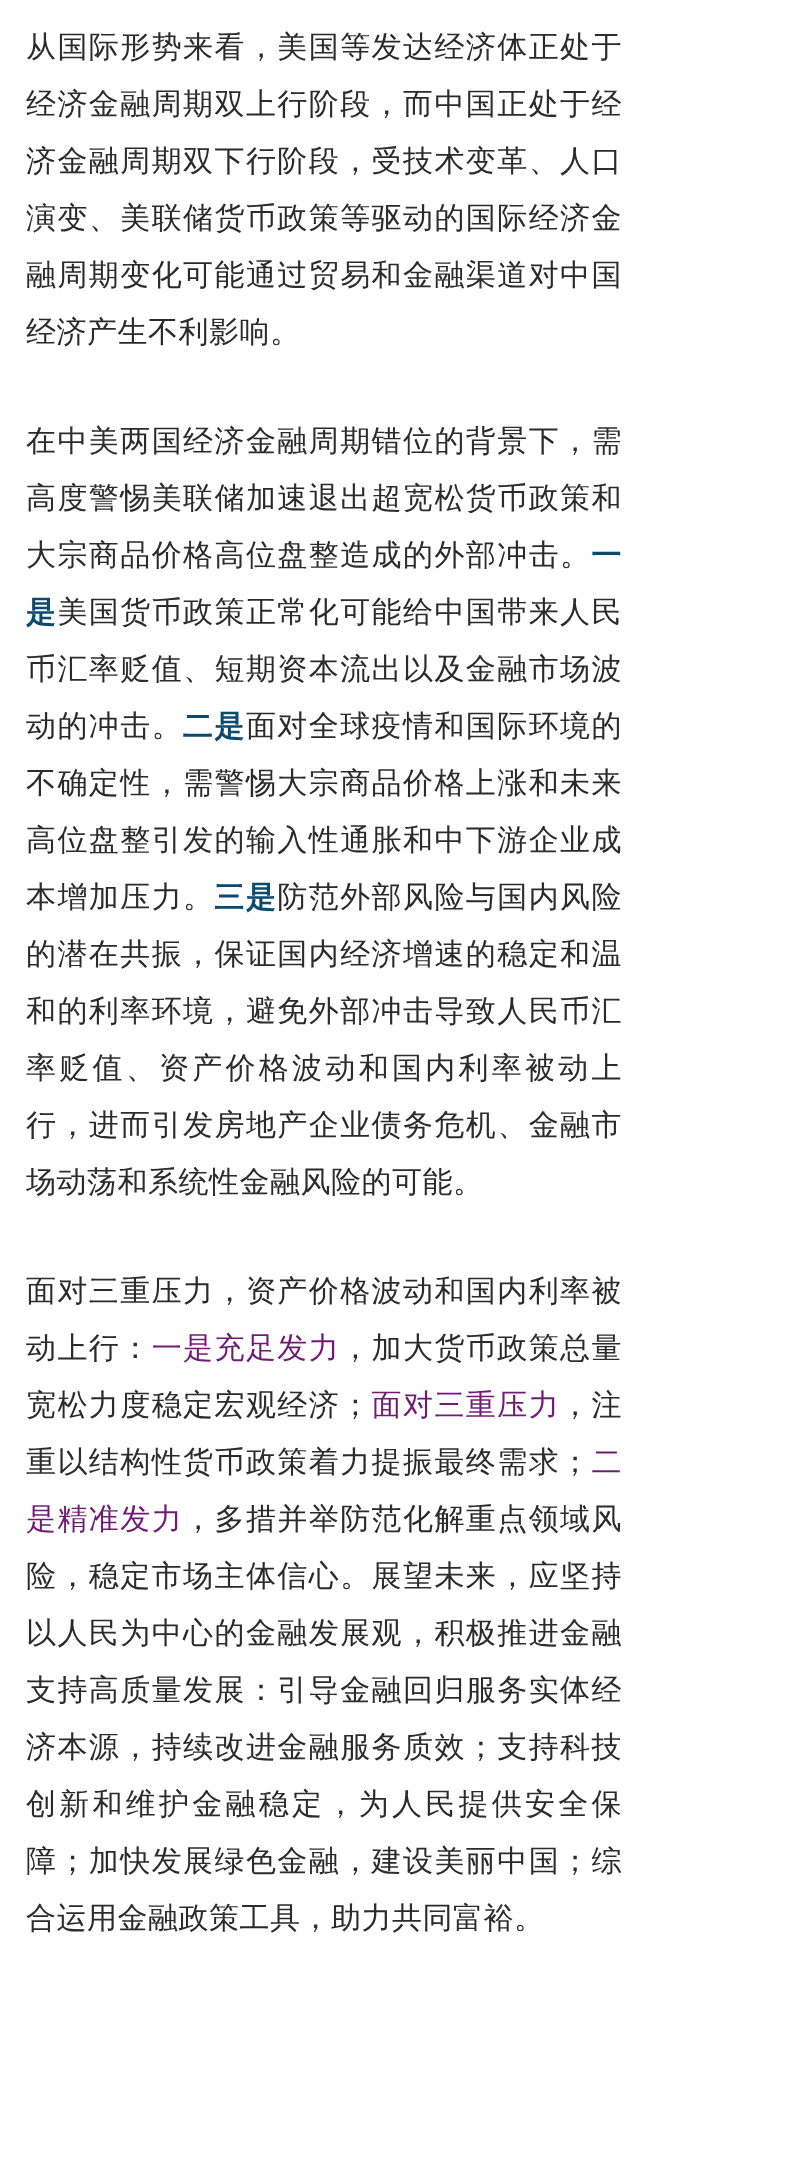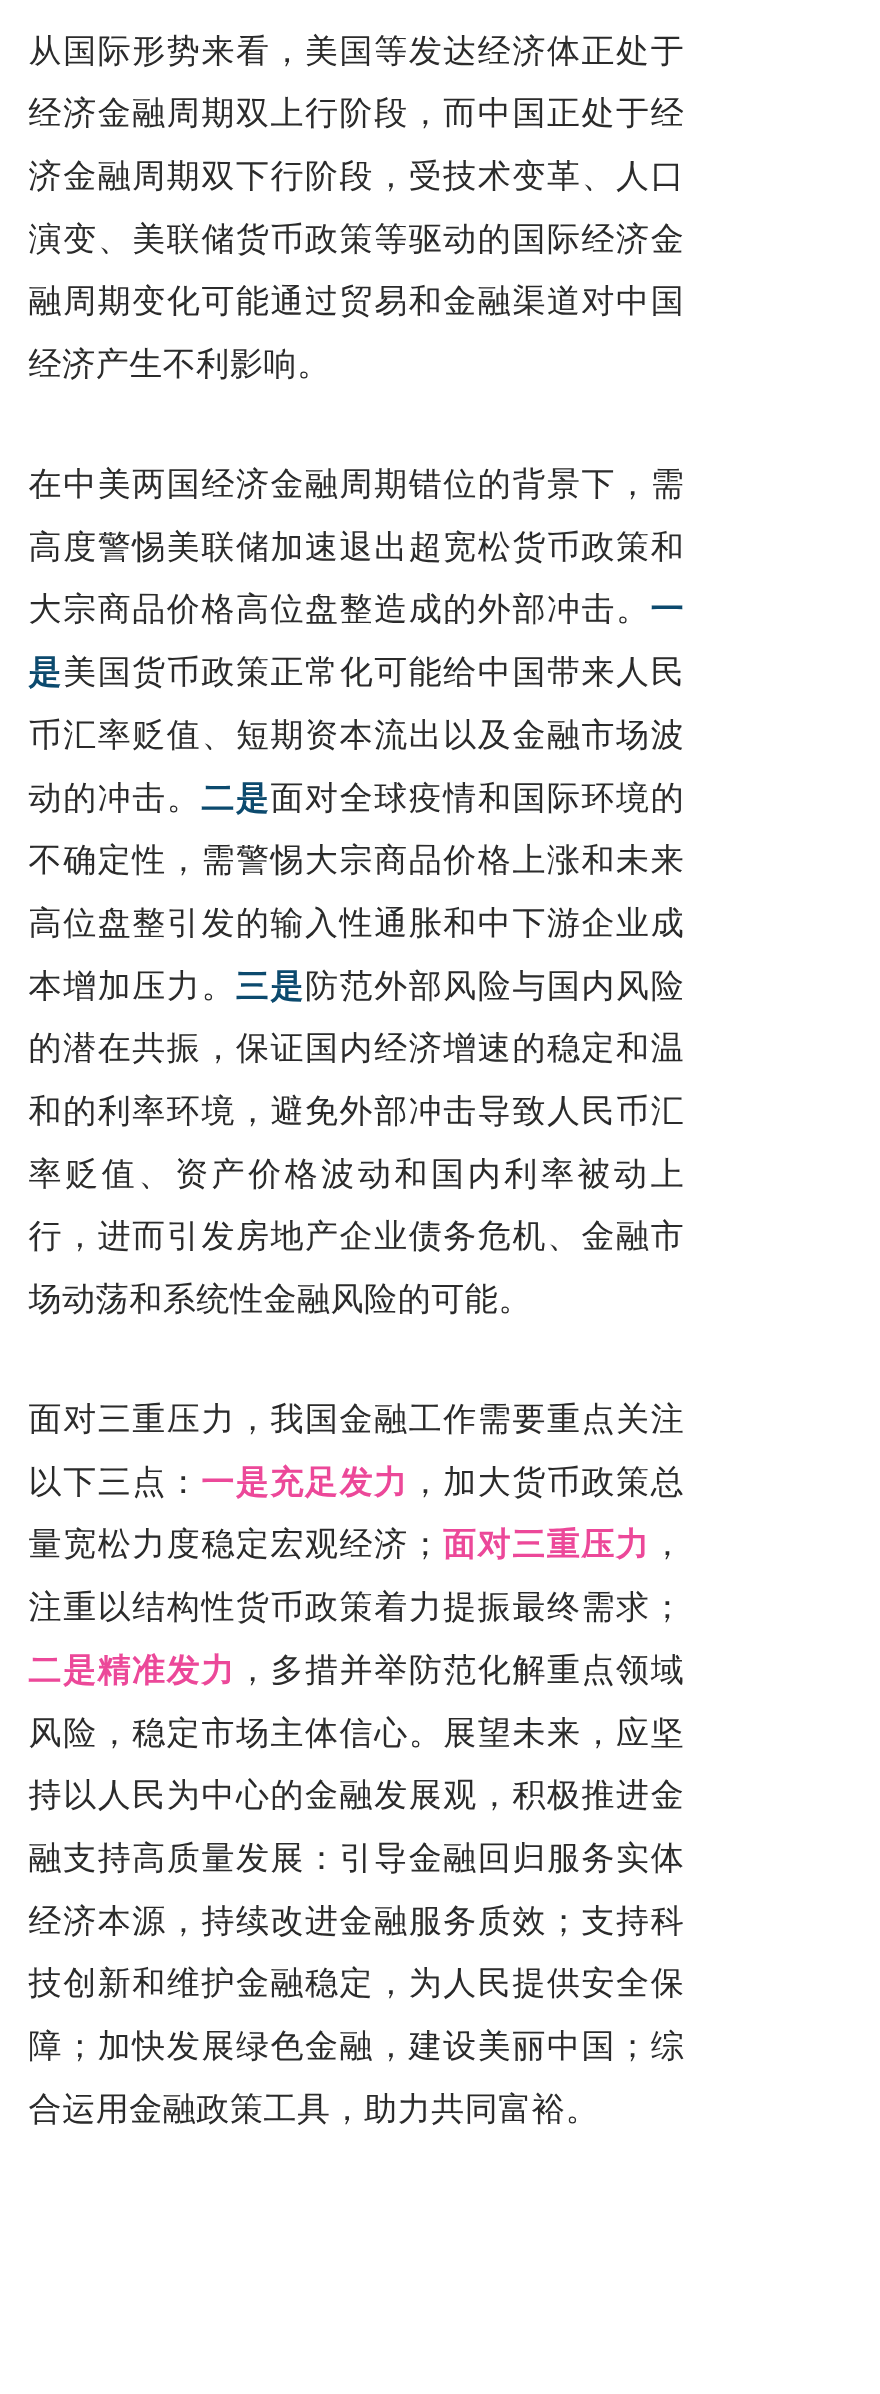--- a/index.html
+++ b/index.html
@@ -29,24 +29,24 @@
     word-break: break-all;
   }
   .para:last-child {
     margin-bottom: 0;
   }
   .hl {
     color: #0c4a6e;
     font-weight: bold;
   }
   .hl-strong {
-    color: #ec4899;
-    font-weight: bold;
+    color: #701a75;
+    font-weight: normal;
   }
 </style>
 </head>
 <body>
 
 <div class="page">
   <p class="para"><span>从国际形势来看，美国等发达经济体正处于经济金融周期双上行阶段，而中国正处于经济金融周期双下行阶段，受技术变革、人口演变、美联储货币政策等驱动的国际经济金融周期变化可能通过贸易和金融渠道对中国经济产生不利影响。</span></p>
   <p class="para"><span>在中美两国经济金融周期错位的背景下，需高度警惕美联储加速退出超宽松货币政策和大宗商品价格高位盘整造成的外部冲击。</span><span class="hl">一是</span><span>美国货币政策正常化可能给中国带来人民币汇率贬值、短期资本流出以及金融市场波动的冲击。</span><span class="hl">二是</span><span>面对全球疫情和国际环境的不确定性，需警惕大宗商品价格上涨和未来高位盘整引发的输入性通胀和中下游企业成本增加压力。</span><span class="hl">三是</span><span>防范外部风险与国内风险的潜在共振，保证国内经济增速的稳定和温和的利率环境，避免外部冲击导致人民币汇率贬值、资产价格波动和国内利率被动上行，进而引发房地产企业债务危机、金融市场动荡和系统性金融风险的可能。</span></p>
-  <p class="para"><span>面对三重压力，我国金融工作需要重点关注以下三点：</span><span class="hl-strong">一是充足发力</span><span>，加大货币政策总量宽松力度稳定宏观经济；</span><span class="hl-strong">面对三重压力</span><span>，注重以结构性货币政策着力提振最终需求；</span><span class="hl-strong">二是精准发力</span><span>，多措并举防范化解重点领域风险，稳定市场主体信心。展望未来，应坚持以人民为中心的金融发展观，积极推进金融支持高质量发展：引导金融回归服务实体经济本源，持续改进金融服务质效；支持科技创新和维护金融稳定，为人民提供安全保障；加快发展绿色金融，建设美丽中国；综合运用金融政策工具，助力共同富裕。</span></p>
+  <p class="para"><span>面对三重压力，资产价格波动和国内利率被动上行：</span><span class="hl-strong">一是充足发力</span><span>，加大货币政策总量宽松力度稳定宏观经济；</span><span class="hl-strong">面对三重压力</span><span>，注重以结构性货币政策着力提振最终需求；</span><span class="hl-strong">二是精准发力</span><span>，多措并举防范化解重点领域风险，稳定市场主体信心。展望未来，应坚持以人民为中心的金融发展观，积极推进金融支持高质量发展：引导金融回归服务实体经济本源，持续改进金融服务质效；支持科技创新和维护金融稳定，为人民提供安全保障；加快发展绿色金融，建设美丽中国；综合运用金融政策工具，助力共同富裕。</span></p>
 </div>
 
 </body></html>

